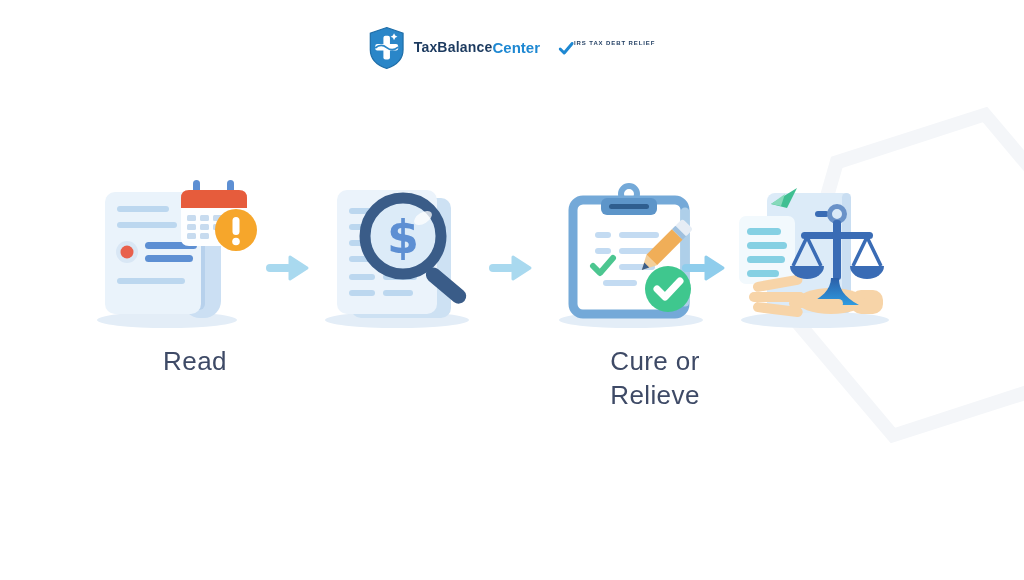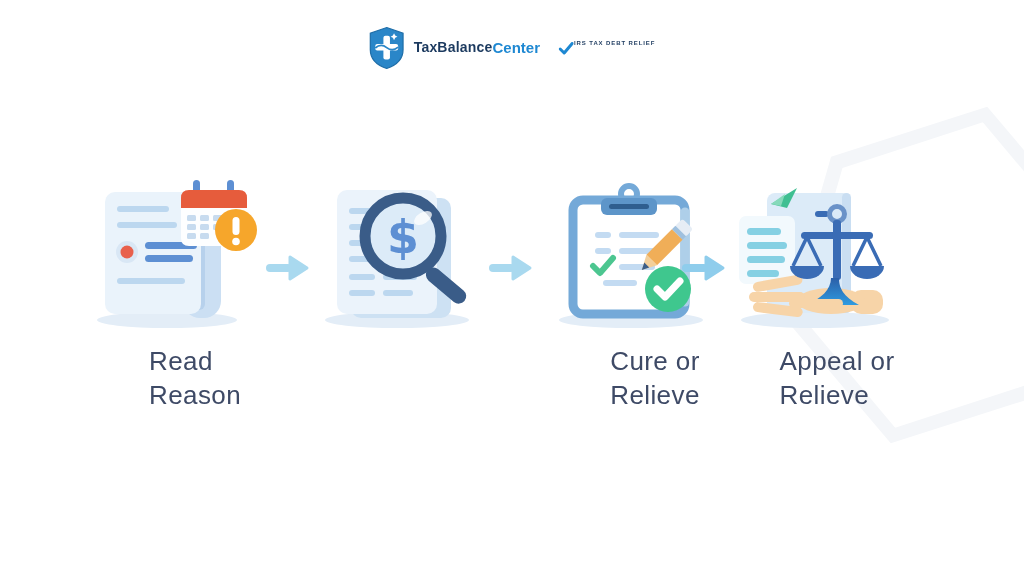--- a/index.html
+++ b/index.html
@@ -138,21 +138,20 @@
           <rect x="141" y="46" width="9" height="6" rx="1.5"></rect>
         <rect x="102" y="55" width="9" height="6" rx="1.5"></rect>
           <rect x="115" y="55" width="9" height="6" rx="1.5"></rect>
       </g>
       <circle cx="151" cy="52" r="21" fill="#f6a62b"></circle>
       <rect x="147.5" y="39" width="7" height="18" rx="3.5" fill="#ffffff"></rect>
       <circle cx="151" cy="63.5" r="3.8" fill="#ffffff"></circle>
     </svg>
     <div class="step-label">
       <div>Read</div>
-      <div>Reason</div>
     </div>
   </div>
 
   <div class="step step-2">
     <svg width="176" height="152" viewBox="0 0 176 152">
       <ellipse cx="86" cy="142" rx="72" ry="8" fill="#e3edf7"></ellipse>
       <rect x="40" y="20" width="100" height="120" rx="10" fill="#cde1f3"></rect>
       <rect x="26" y="12" width="100" height="124" rx="10" fill="#ebf3fb"></rect>
       <g fill="#bcd7ef">
         <rect x="38" y="30" width="38" height="6" rx="3"></rect>
@@ -241,24 +240,20 @@
         <circle cx="110" cy="36" r="7.5" fill="none" stroke="#6a92c8" stroke-width="5"></circle>
         <rect x="106" y="42" width="8" height="60" rx="3" fill="#3a6cb5"></rect>
         <rect x="74" y="54" width="72" height="7" rx="3.5" fill="#3a6cb5"></rect>
         <path d="M 80 59 L 66 88 M 80 59 L 94 88 M 140 59 L 126 88 M 140 59 L 154 88" stroke="#3a6cb5" stroke-width="3.5" fill="none"></path>
         <path d="M 63 88 a 17 13 0 0 0 34 0 z" fill="#3a6cb5"></path>
         <path d="M 123 88 a 17 13 0 0 0 34 0 z" fill="#3a6cb5"></path>
         <path d="M 104 100 C 104 112 94 120 80 127 L 132 127 C 116 118 112 110 112 100 Z" fill="url(#scale-base-grad)"></path>
       </g>
       <rect x="62" y="121" width="54" height="9" rx="4.5" fill="#f7d4a8"></rect>
     </svg>
-    <div class="step-label">
-      <div>Appeal or</div>
-      <div>Relieve</div>
-    </div>
   </div>
 
   <svg class="flow-arrow arrow-1" width="46" height="30" viewBox="0 0 46 30">
     <rect x="2" y="11" width="26" height="8" rx="4" fill="#a9d9ef"></rect>
     <path d="M 26 4 L 43 15 L 26 26 Z" fill="#a9d9ef" stroke="#a9d9ef" stroke-width="3" stroke-linejoin="round"></path>
   </svg>
   <svg class="flow-arrow arrow-2" width="46" height="30" viewBox="0 0 46 30">
     <rect x="2" y="11" width="26" height="8" rx="4" fill="#a9d9ef"></rect>
     <path d="M 26 4 L 43 15 L 26 26 Z" fill="#a9d9ef" stroke="#a9d9ef" stroke-width="3" stroke-linejoin="round"></path>
   </svg>

